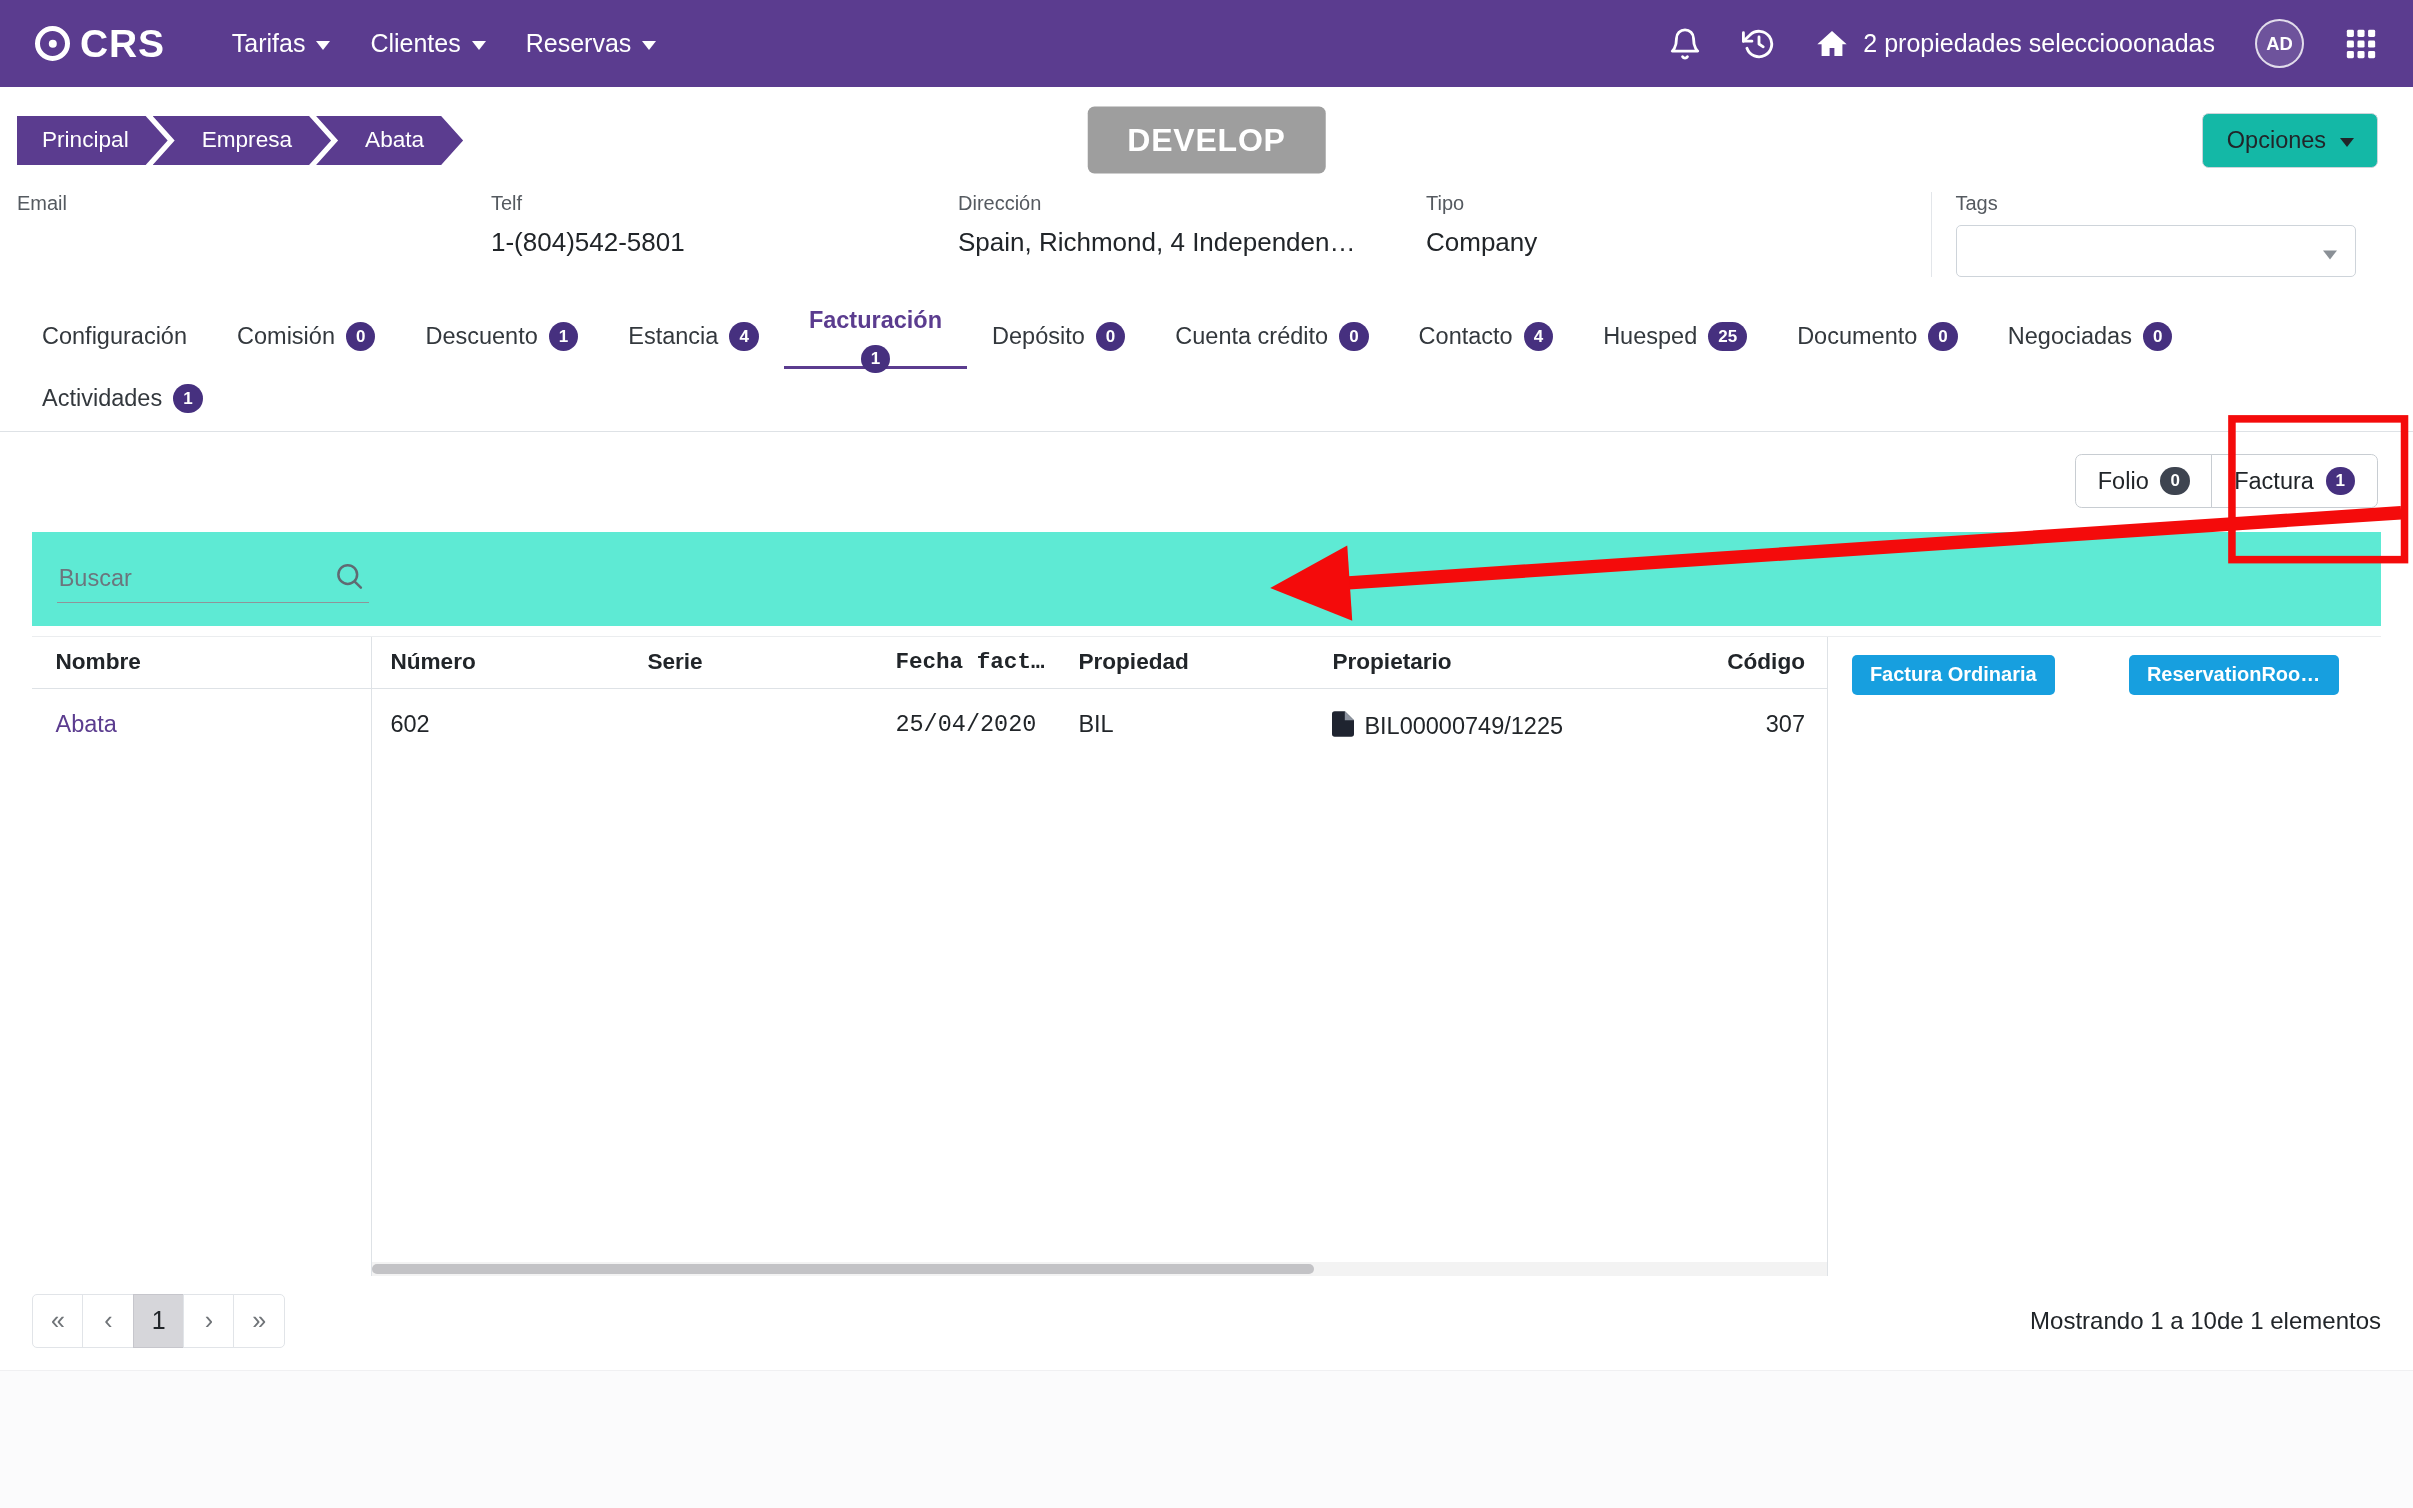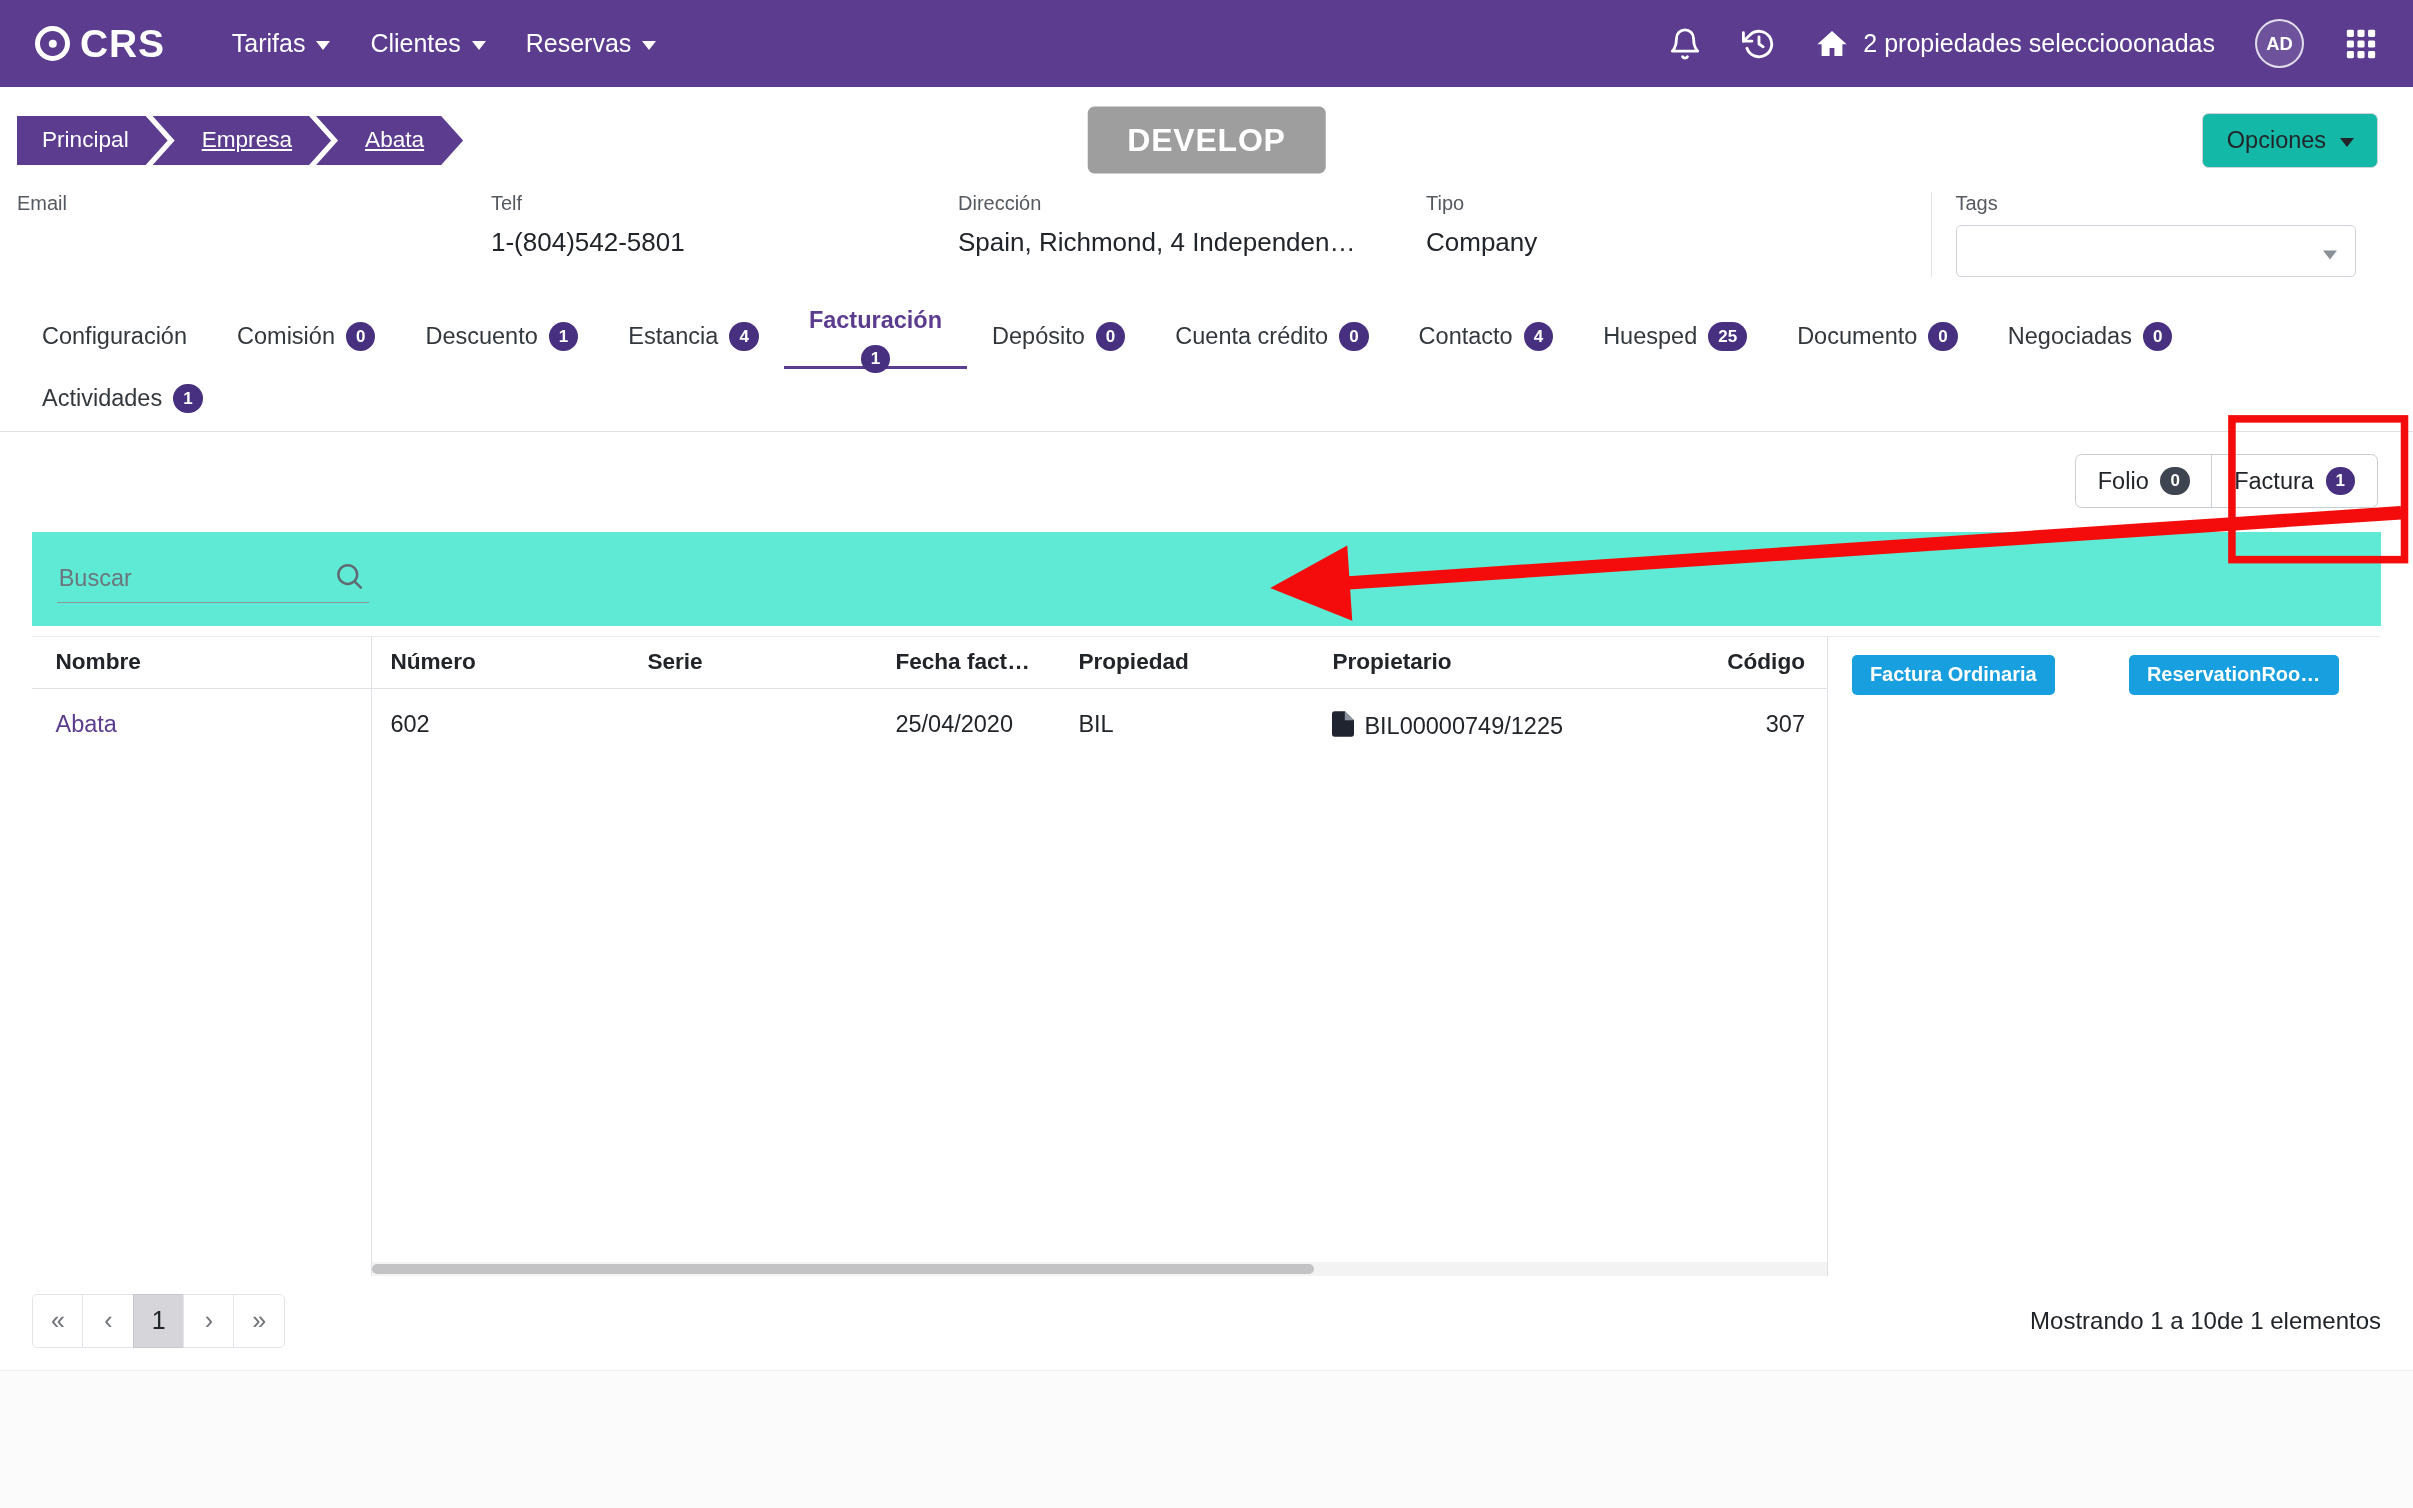--- a/index.html
+++ b/index.html
@@ -28,21 +28,21 @@
   .caret{width:0;height:0;border-left:7.5px solid transparent;border-right:7.5px solid transparent;border-top:9.2px solid currentColor;display:inline-block;margin-top:3.4px;}
   .nav-right{display:flex;align-items:center;gap:40px;color:#fff;}
   .icon-btn{display:flex;align-items:center;cursor:pointer;}
   .props{display:flex;align-items:center;gap:15px;font-size:25px;cursor:pointer;}
   .avatar{width:49px;height:49px;border-radius:50%;border:2.5px solid rgba(255,255,255,.8);background:rgba(255,255,255,.12);display:flex;align-items:center;justify-content:center;font-size:18.4px;font-weight:bold;cursor:pointer;}
   
   .page-head{position:relative;height:80px;margin-top:13.4px;display:flex;align-items:center;padding:0 35px 0 17px;}
   .breadcrumb{display:flex;}
   .crumb{background:var(--primary);color:#fff;font-size:22.6px;height:49px;display:flex;align-items:center;padding:0 39px 0 25px;cursor:pointer;
     clip-path:polygon(0 0, calc(100% - 22px) 0, 100% 50%, calc(100% - 22px) 100%, 0 100%);}
-  .crumb + .crumb{clip-path:polygon(0 0, calc(100% - 22px) 0, 100% 50%, calc(100% - 22px) 100%, 0 100%, 22px 50%);margin-left:-15px;padding-left:49px;text-decoration:underline;}
+  .crumb + .crumb{clip-path:polygon(0 0, calc(100% - 22px) 0, 100% 50%, calc(100% - 22px) 100%, 0 100%, 22px 50%);margin-left:-15px;padding-left:49px;}
   .develop{position:absolute;left:50%;top:50%;transform:translate(-50%,-50%);background:var(--develop);color:#fff;font-weight:bold;font-size:32px;padding:15px 40px;border-radius:6.7px;letter-spacing:0.8px;}
   .opciones{margin-left:auto;display:flex;align-items:center;gap:13.4px;background:#14b8a6;border:1.7px solid #ced4da;border-radius:6.7px;font-size:23.5px;color:#212529;padding:13.4px 23.5px;cursor:pointer;font-family:inherit;}
   
   .info-row{display:flex;padding:0 17px;margin-top:11.7px;}
   .w-email{width:474px;} .w-telf{width:467px;} .w-dir{width:468px;} .w-tipo{width:505px;}
   .info-label{font-size:20px;color:#555a60;}
   .info-value{font-size:26px;color:#212529;margin-top:11.7px;white-space:nowrap;}
   .tags-col{flex:1;border-left:1.7px solid #e3e6ea;padding:0 40px 0 23.5px;}
   .tags-select{margin-top:10px;height:52px;border:1.7px solid #ced4da;border-radius:5px;position:relative;background:#fff;cursor:pointer;}
   .tags-select .caret{position:absolute;right:18.4px;top:50%;transform:translateY(-40%);color:#8a9096;}
@@ -69,21 +69,21 @@
   .table{margin:10px 32px 0;border-top:1.7px solid #ebedef;display:flex;}
   .tcol-left{width:339px;}
   .tcol-mid{width:1457px;border-left:1.7px solid #dee2e6;border-right:1.7px solid #dee2e6;position:relative;}
   .tcol-right{flex:1;}
   .th-row{height:52px;border-bottom:1.7px solid #dee2e6;display:flex;align-items:center;font-weight:bold;font-size:22.6px;color:#212529;white-space:nowrap;}
   .tb{height:587px;position:relative;}
   .tcol-left .th-row{padding-left:23.5px;}
   .row-left{padding:22px 0 0 23.5px;font-size:23.5px;}
   .link{color:var(--primary);cursor:pointer;text-decoration:none;}
   .mid-pad{padding-left:18.4px;}
-  .c-num{width:257px;} .c-serie{width:248px;} .c-fecha{width:183px;} .c-prop{width:254px;} .c-propio{flex:1;display:flex;align-items:center;gap:10px;} .c-cod{width:134px;text-align:right;padding-right:22px;}
+  .c-num{width:257px;} .c-serie{width:248px;} .c-fecha{width:183px;font-family:Liberation Mono, monospace;} .c-prop{width:254px;} .c-propio{flex:1;display:flex;align-items:center;gap:10px;} .c-cod{width:134px;text-align:right;padding-right:22px;}
   .row-mid{display:flex;padding-top:22px;font-size:23.5px;align-items:flex-start;}
   .hscroll{position:absolute;left:0;right:0;bottom:0;height:13.4px;background:#f3f3f3;}
   .hthumb{position:absolute;left:0;top:1.7px;height:10px;width:942px;background:#c3c3c6;border-radius:5px;cursor:pointer;}
   .tcol-right .th-row{padding-left:23.5px;}
   .c-tf{width:277px;} .c-tfa{flex:1;}
   .row-right{display:flex;padding:18.4px 0 0 23.5px;}
   .badge-blue{display:inline-block;background:var(--badge-blue);color:#fff;font-size:20px;font-weight:bold;padding:8.4px 18.4px;border-radius:5px;white-space:nowrap;}
   
   .pagi-row{display:flex;align-items:center;margin:18.4px 32px 0;}
   .pagi{display:flex;}

